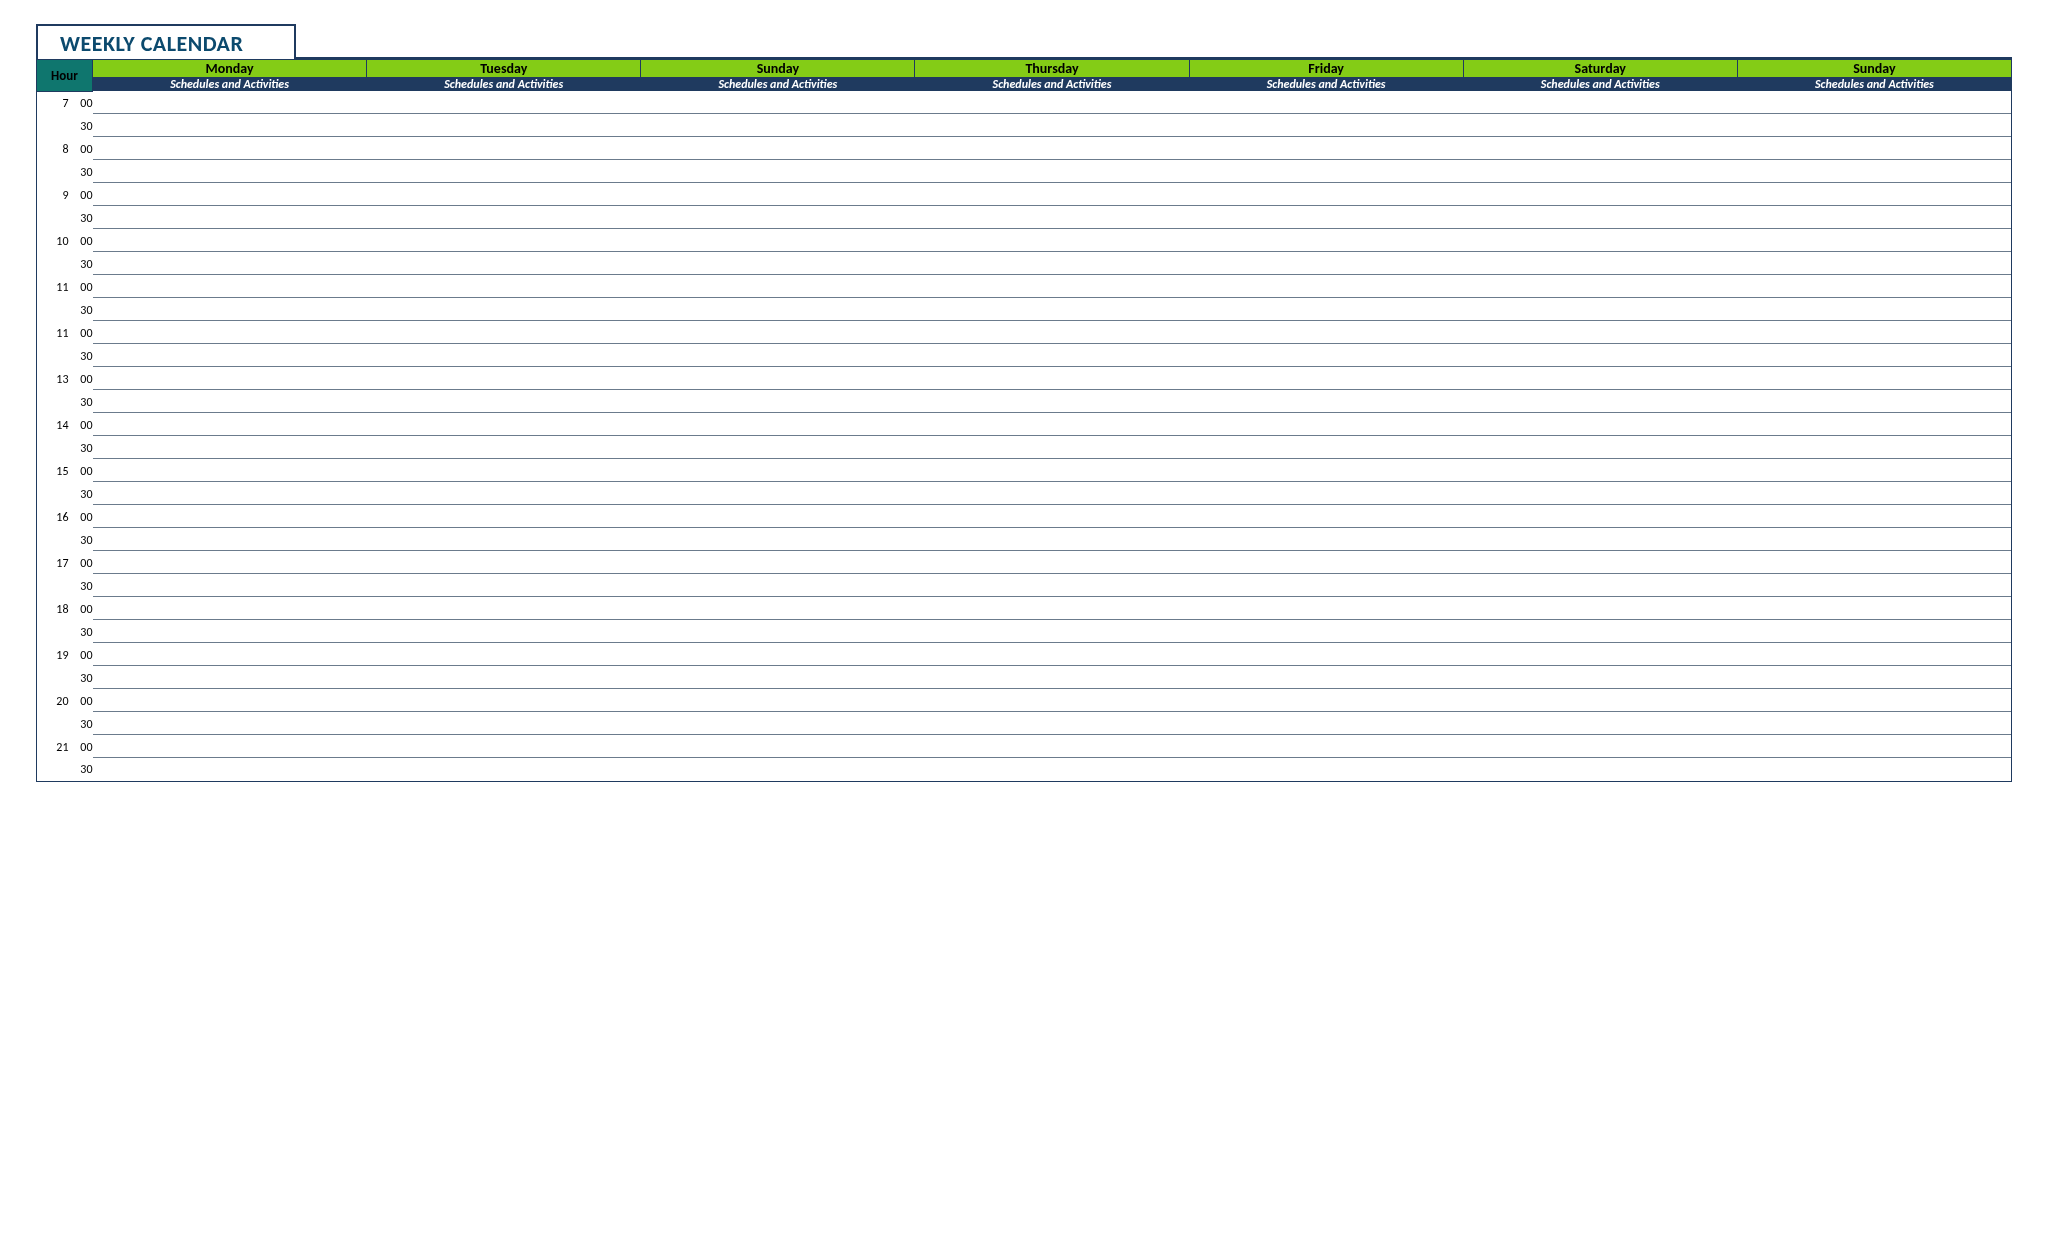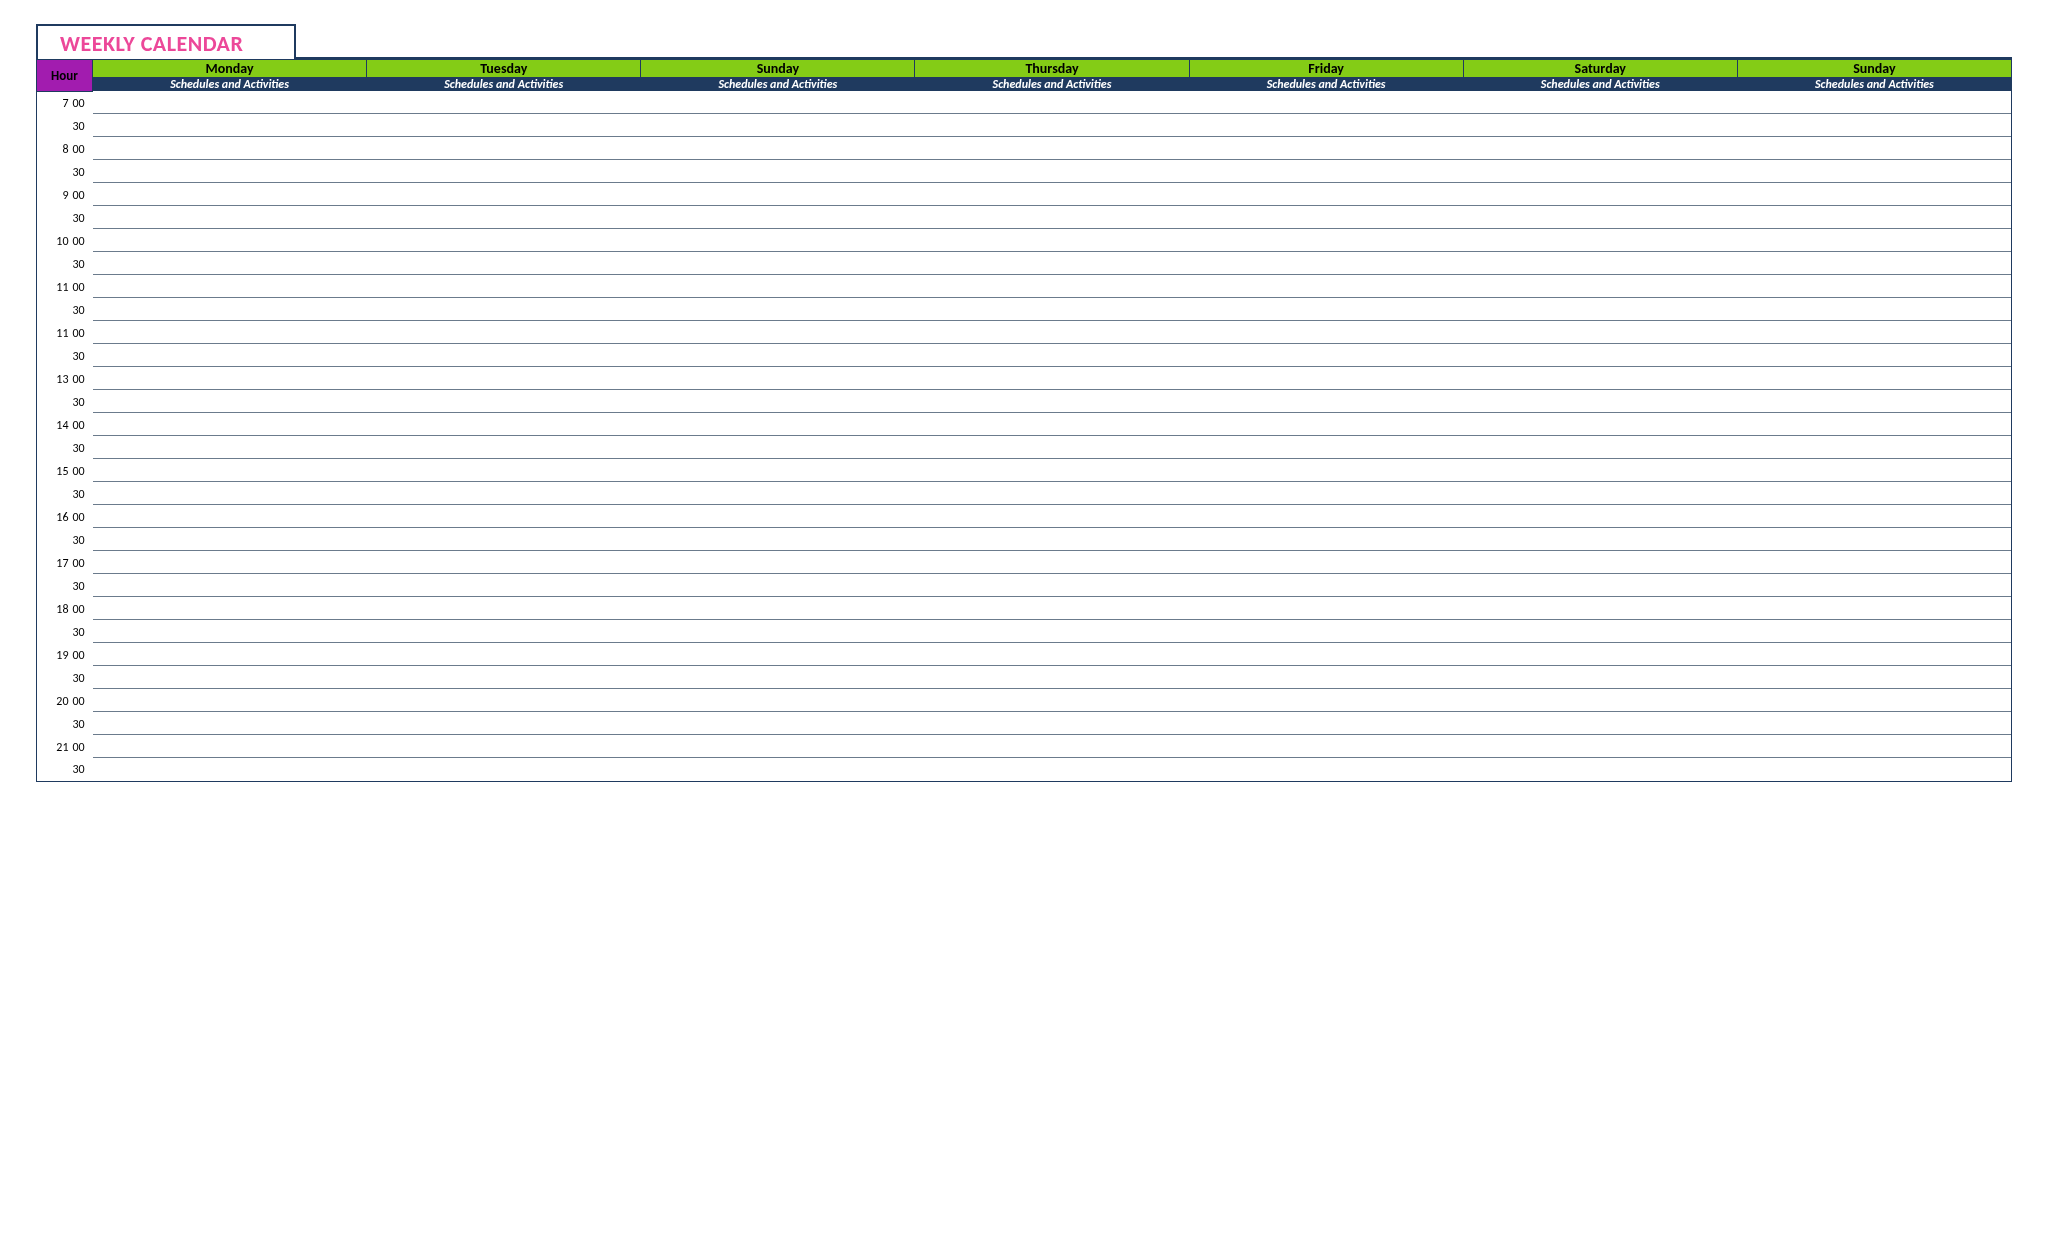--- a/index.html
+++ b/index.html
@@ -21,21 +21,21 @@
     border: 2px solid #1f3a5f;
     border-bottom: none;
     padding: 4px 22px 2px 22px;
     min-width: 260px;
   }
   .title-box h1 {
     margin: 0;
     font-size: 22px;
     font-weight: 700;
     letter-spacing: 0.5px;
-    color: #ec4899;
+    color: #0c4a6e;
   }
   .title-line {
     flex: 1;
     border-bottom: 2px solid #1f3a5f;
     height: 0;
     align-self: flex-end;
   }
   .link-row {
     display: flex;
     justify-content: space-between;
@@ -56,21 +56,21 @@
   }
   .hour-col { width: 56px; }
   .day-col  { width: auto; }
 
   .hour-head {
     border: 1px solid #1f3a5f;
     font-size: 13px;
     font-weight: 700;
     text-align: center;
     vertical-align: middle;
-    background: #a21caf;
+    background: #0f766e;
   }
   .day-head {
     border: 1px solid #1f3a5f;
     border-bottom: none;
     font-size: 14px;
     font-weight: 700;
     text-align: center;
     padding: 3px 0;
     background: #84cc16;
   }
@@ -89,21 +89,21 @@
   td.time-cell {
     border-left: 1px solid #1f3a5f;
     font-size: 12px;
     text-align: right;
     padding: 3px 4px 3px 0;
     white-space: nowrap;
     vertical-align: middle;
     height: 23px;
   }
   td.time-cell .hr { display:inline-block; min-width: 18px; text-align:right; }
-  td.time-cell .mn { display:inline-block; min-width: 20px; text-align:left; margin-left:4px;}
+  td.time-cell .mn { display:inline-block; min-width: 20px; text-align:right; margin-left:4px;}
 
   td.slot {
     padding: 0 10px;
     vertical-align: bottom;
     height: 23px;
   }
   td.slot .line {
     border-bottom: 1px solid #6b7b8c;
     height: 14px;
   }

